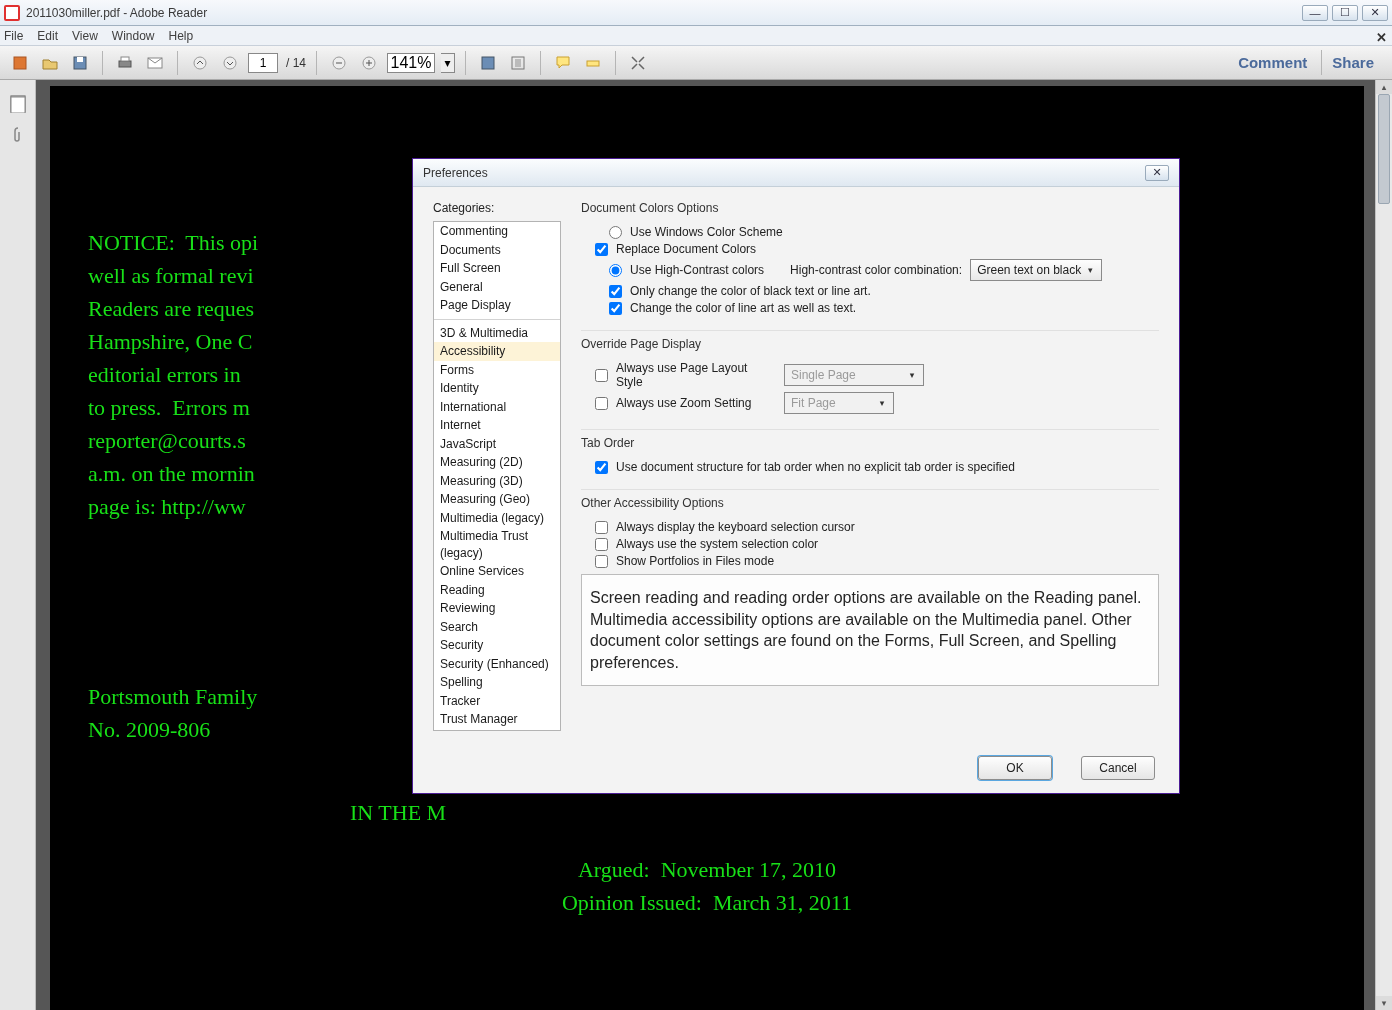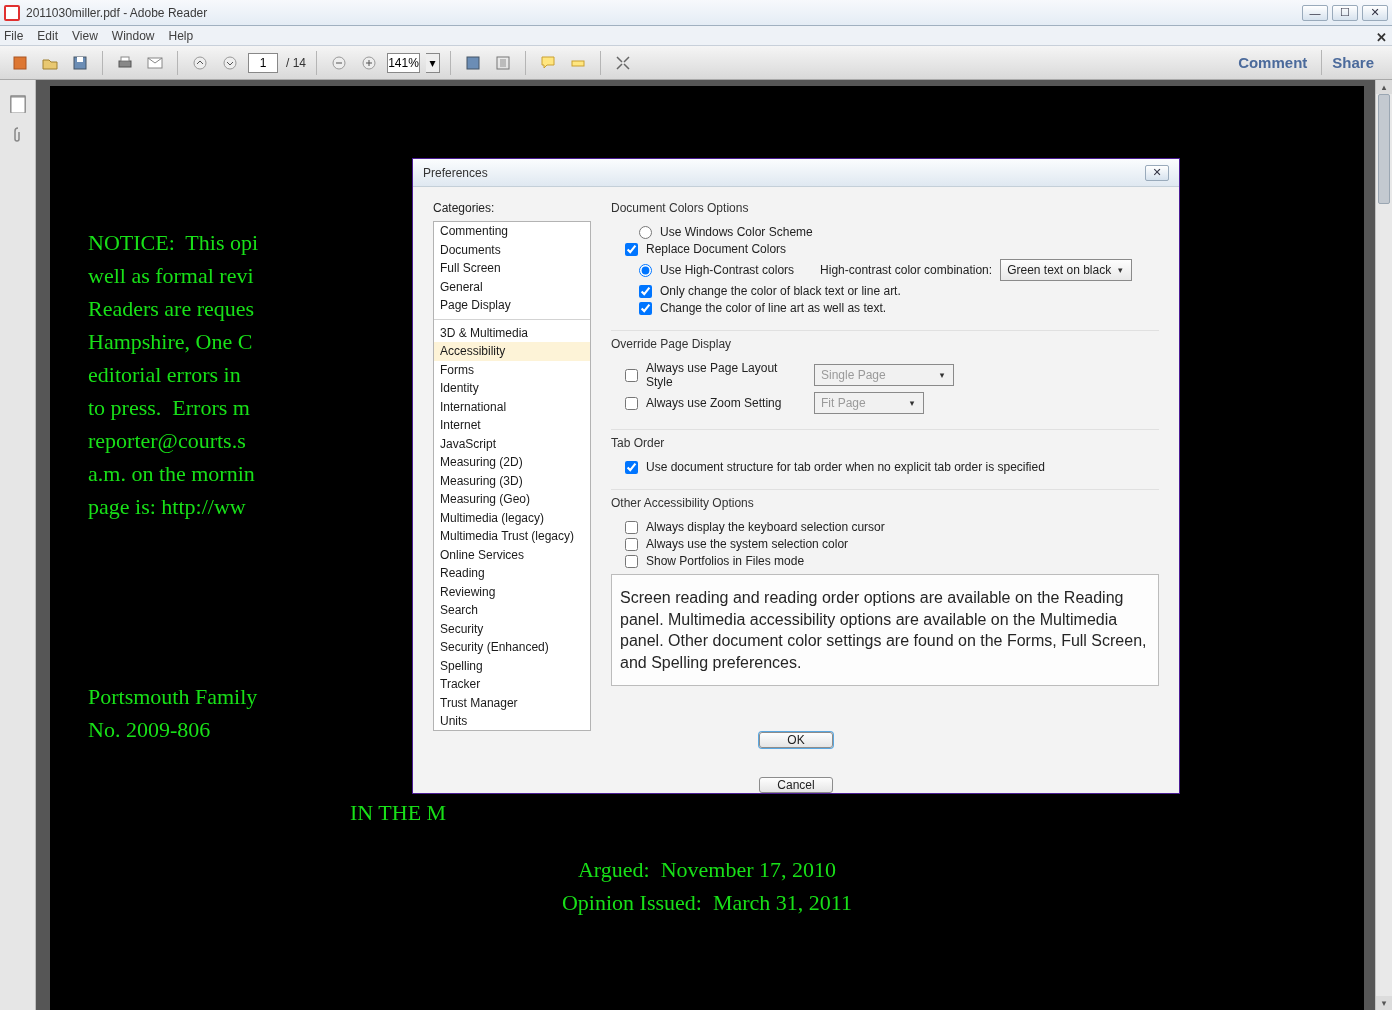--- a/index.html
+++ b/index.html
@@ -17,21 +17,21 @@
 
 .menubar { height:20px; background:#eef2f7; display:flex; align-items:center; padding:0 4px; gap:14px; color:#404040; border-bottom:1px solid #c8d0da;}
 .menubar span{cursor:default;}
 
 
 .toolbar { height:34px; background:linear-gradient(#f5f5f5,#d9d9d9); border-bottom:1px solid #a9a9a9; display:flex; align-items:center; padding:0 8px; gap:6px;}
 .tbtn{ width:24px;height:24px;border:1px solid transparent;border-radius:3px;display:flex;align-items:center;justify-content:center;color:#555;cursor:default;}
 .tsep{width:1px;height:24px;background:#b5b5b5;margin:0 4px;}
 .page-field{width:30px;height:20px;border:1px solid #888;background:#fff;text-align:center;font-size:12px;}
 .page-total{color:#333;margin-left:2px;}
-.zoom-field{width:33px;height:20px;border:1px solid #888;background:#fff;text-align:center;font-size:12px;}
+.zoom-field{width:48px;height:20px;border:1px solid #888;background:#fff;text-align:center;font-size:16px;}
 .zoom-dd{width:14px;height:20px;border:1px solid #888;border-left:none;background:#eee;display:flex;align-items:center;justify-content:center;}
 .toolbar-right{margin-left:auto;display:flex;gap:4px;}
 .big-link{font-size:15px;font-weight:700;color:#4b6a9b;padding:4px 10px;cursor:pointer;}
 .big-link + .big-link{border-left:1px solid #b5b5b5;}
 
 
 .workspace{position:absolute;top:80px;left:0;right:0;bottom:0;display:flex;}
 .navpane{width:36px;background:#e6e6e6;border-right:1px solid #bdbdbd;display:flex;flex-direction:column;align-items:center;gap:12px;padding-top:14px;}
 .nav-icon{width:20px;height:20px;display:flex;align-items:center;justify-content:center;color:#666;}
 .docarea{flex:1;background:#565656;position:relative;overflow:hidden;}
@@ -43,21 +43,21 @@
 .page{position:absolute;left:14px;top:6px;right:28px;bottom:0;background:#000;overflow:hidden;}
 .page p{font-family:Georgia,"Times New Roman",serif;color:#18e018;font-size:22px;line-height:1.5;margin:0 38px;white-space:pre-wrap;}
 .page .sp{height:24px;}
 .page .center{text-align:center;}
 
 
 .dialog{position:absolute;left:412px;top:158px;width:768px;height:636px;background:#f3f3f3;border:1px solid #4c1d95;box-shadow:4px 4px 14px rgba(0,0,0,.45);}
 .dlg-title{height:28px;background:linear-gradient(#fbfdfe,#dfe8f1);border-bottom:1px solid #c4cfd8;display:flex;align-items:center;padding:0 10px;color:#333;}
 .dlg-close{margin-left:auto;width:24px;height:16px;border:1px solid #9ab;background:linear-gradient(#fff,#d6e2ee);border-radius:2px;display:flex;align-items:center;justify-content:center;font-size:11px;color:#334;}
 .dlg-body{position:absolute;top:28px;left:0;right:0;bottom:50px;padding:14px 20px 0 20px;display:flex;gap:20px;}
-.cat-col{width:158px;}
+.cat-col{width:128px;}
 .cat-label{display:block;margin-bottom:6px;color:#222;}
 .cat-list{border:1px solid #b3b3b3;background:#fff;height:510px;overflow:hidden;}
 .cat-item{padding:1px 6px;cursor:default;color:#1a1a1a;font-size:12px;line-height:16.5px;}
 .cat-item.sel{background:#fdf3d7;}
 .cat-divider{border-top:1px solid #d3d3d3;margin:4px 0;}
 
 .right-col{flex:1;position:relative;}
 .group{border-top:1px solid #e0e0e0;padding:6px 0 12px 0;}
 .group:first-child{border-top:none;padding-top:0;}
 .grp-title{color:#333;margin-bottom:10px;display:block;}
@@ -66,21 +66,21 @@
 .chk,.rad{width:13px;height:13px;}
 .dis{color:#9a9a9a;}
 .swatch{width:18px;height:14px;border:1px solid #777;display:inline-block;}
 .sw-black{background:#000;} .sw-green{background:#18e018;}
 .ddl{border:1px solid #8a8a8a;background:#fdfdfd;height:22px;display:flex;align-items:center;padding:0 20px 0 6px;position:relative;min-width:110px;color:#222;}
 .ddl.dis{background:#f1f1f1;color:#9a9a9a;}
 .ddl .caret{position:absolute;right:4px;top:3px;width:14px;height:14px;display:flex;align-items:center;justify-content:center;font-size:9px;color:#333;}
 .ddl.btn-look{border:1px solid #8a8a8a;background:linear-gradient(#fefefe,#e8e8e8);}
 .infobox{border:1px solid #bcbcbc;background:#fdfdfd;padding:12px 8px;color:#252525;font-size:16px;line-height:1.35;margin-top:6px;}
 
-.dlg-foot{position:absolute;left:0;right:0;bottom:0;height:50px;display:flex;align-items:center;justify-content:flex-end;gap:29px;padding:0 24px;flex-direction:column;}
+.dlg-foot{position:absolute;left:0;right:0;bottom:0;height:50px;display:flex;align-items:center;justify-content:flex-end;gap:29px;padding:0 24px;}
 .dbtn{min-width:74px;height:24px;border:1px solid #8c8c8c;background:linear-gradient(#fefefe,#e5e5e5);border-radius:3px;display:flex;align-items:center;justify-content:center;cursor:default;color:#222;}
 .dbtn.primary{box-shadow:0 0 0 1px #5aa7e0;}
 
 svg{display:block;}
 </style>
 </head>
 <body>
 
 <div class="titlebar">
   <span class="pdf-icon"></span>

